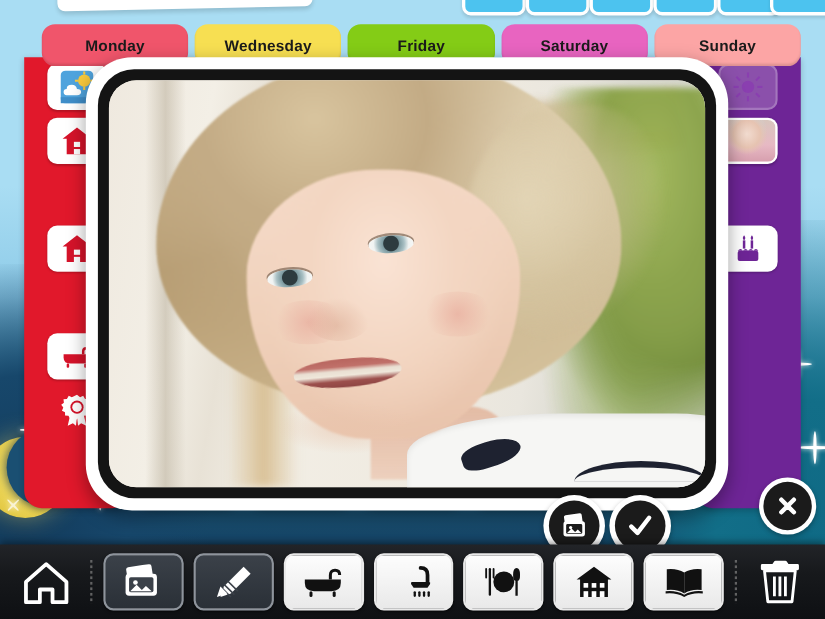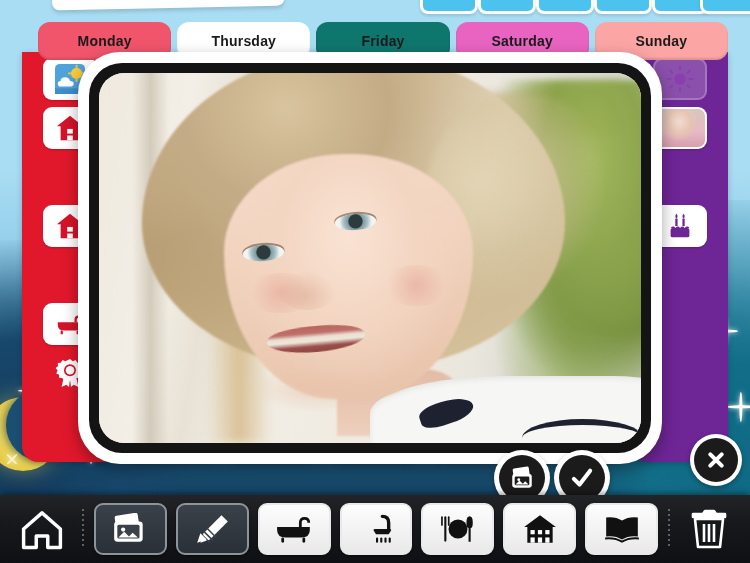--- a/index.html
+++ b/index.html
@@ -566,24 +566,24 @@
         </svg>
       </div>
     </div>
 
   </div>
 
   <div class="day-tabs">
     <div class="day-tab" style="background:#f0556b;">
         <span>Monday</span>
       </div>
-    <div class="day-tab" style="background:#ffffff;">
-        <span>Thursday</span>
-      </div>
-    <div class="day-tab" style="background:#0f766e;">
+    <div class="day-tab" style="background:#f7df52;">
+        <span>Wednesday</span>
+      </div>
+    <div class="day-tab" style="background:#84cc16;">
         <span>Friday</span>
       </div>
     <div class="day-tab" style="background:#e864c0;">
         <span>Saturday</span>
       </div>
     <div class="day-tab" style="background:#fca5a5;">
         <span>Sunday</span>
       </div>
   </div>
 

